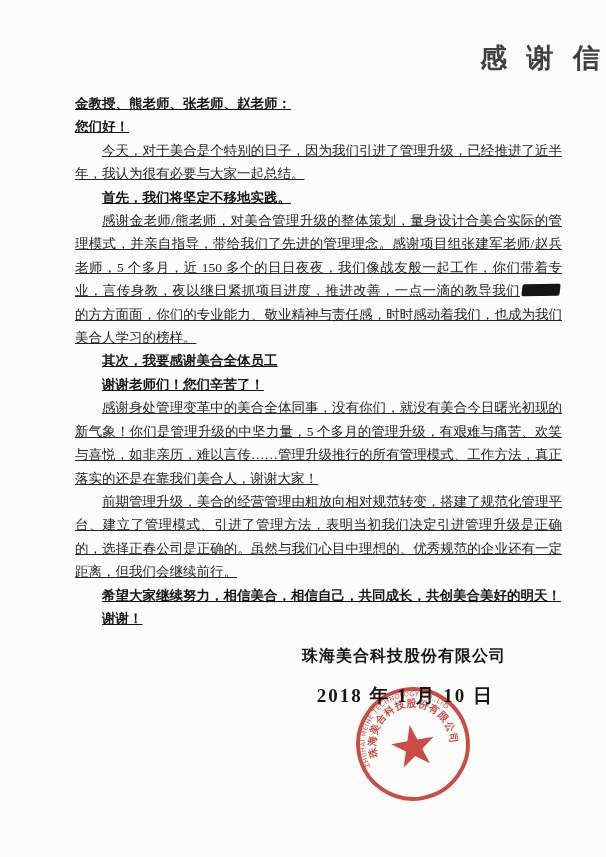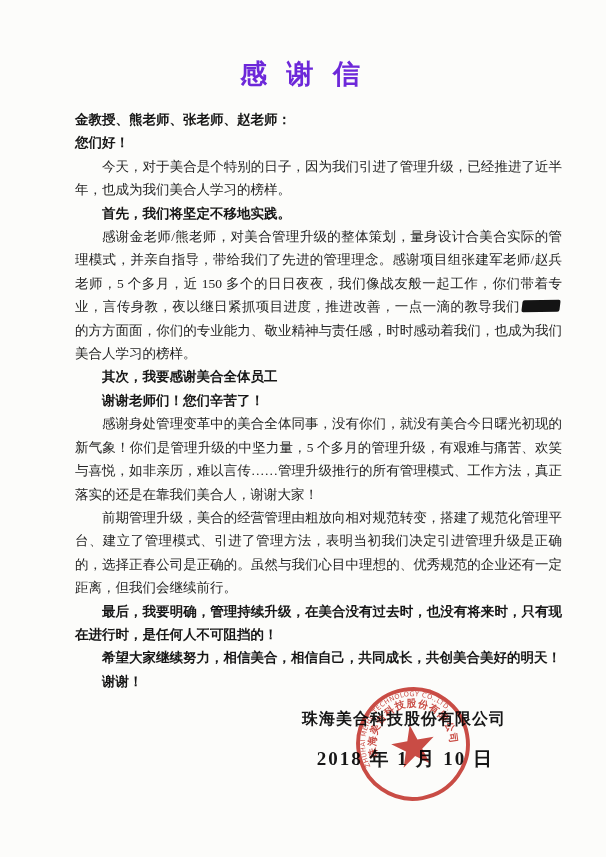--- a/index.html
+++ b/index.html
@@ -5,36 +5,36 @@
   html,body{margin:0;padding:0;background:#ffffff;}
   .page{
     position:relative;
     width:606px;height:857px;
     background:#fcfcfa;
     overflow:hidden;
     font-family:"Liberation Serif","DejaVu Serif",serif;
     color:#242424;
   }
   .title{
-    margin:16px;
+    margin:0;
     padding-top:40px;
-    text-align:center;
+    text-align:right;
     font-size:27px;
     font-weight:bold;
     letter-spacing:6px;
-    color:#6d28d9;
+    color:#404040;
     font-family:"Liberation Sans","DejaVu Sans",sans-serif;
   }
   .letter-body{
     margin:16px 44px 0 75px;
     font-size:13.5px;
     line-height:23.4px;
     text-align:justify;
   }
-  .para{margin:0;text-indent:2em;}
+  .para{margin:0;text-indent:2em;text-decoration:underline;}
   .para.noindent{text-indent:0;}
   .para.bold{font-weight:bold;color:#161616;}
   .redaction{
     display:inline-block;
     width:38px;height:12px;
     background:#141414;
     vertical-align:-1px;
     margin:0 2px;
     border-radius:2px;
     transform:rotate(-1deg) skewX(-8deg);
@@ -76,28 +76,27 @@
 <body>
 
 <div class="page">
 
   <h1 class="title">感 谢 信</h1>
 
   <div class="letter-body">
     <p class="para noindent bold">金教授、熊老师、张老师、赵老师：</p>
     <p class="para noindent bold">您们好！</p>
 
-  <p class="para">今天，对于美合是个特别的日子，因为我们引进了管理升级，已经推进了近半年，也成为我们美合人学习的榜样。</p>
+  <p class="para">今天，对于美合是个特别的日子，因为我们引进了管理升级，已经推进了近半年，我认为很有必要与大家一起总结。</p>
       <p class="para bold">首先，我们将坚定不移地实践。</p>
       <p class="para">感谢金老师/熊老师，对美合管理升级的整体策划，量身设计合美合实际的管理模式，并亲自指导，带给我们了先进的管理理念。感谢项目组张建军老师/赵兵老师，5 个多月，近 150 多个的日日夜夜，我们像战友般一起工作，你们带着专业，言传身教，夜以继日紧抓项目进度，推进改善，一点一滴的教导我们<span class="redaction"></span>的方方面面，你们的专业能力、敬业精神与责任感，时时感动着我们，也成为我们美合人学习的榜样。</p>
       <p class="para bold">其次，我要感谢美合全体员工</p>
       <p class="para bold">谢谢老师们！您们辛苦了！</p>
       <p class="para">感谢身处管理变革中的美合全体同事，没有你们，就没有美合今日曙光初现的新气象！你们是管理升级的中坚力量，5 个多月的管理升级，有艰难与痛苦、欢笑与喜悦，如非亲历，难以言传……管理升级推行的所有管理模式、工作方法，真正落实的还是在靠我们美合人，谢谢大家！</p>
       <p class="para">前期管理升级，美合的经营管理由粗放向相对规范转变，搭建了规范化管理平台、建立了管理模式、引进了管理方法，表明当初我们决定引进管理升级是正确的，选择正春公司是正确的。虽然与我们心目中理想的、优秀规范的企业还有一定距离，但我们会继续前行。</p>
-      <p class="para bold">最后，我要明确，管理持续升级，在美合没有过去时，也没有将来时，只有现在进行时，是任何人不可阻挡的！</p>
       <p class="para bold">希望大家继续努力，相信美合，相信自己，共同成长，共创美合美好的明天！</p>
       <p class="para bold">谢谢！</p>
     </div>
 
   <div class="signature">
     <span class="company">珠海美合科技股份有限公司</span>
     <span class="date">2018 年 1 月 10 日</span>
   </div>
 
   <svg class="stamp" viewBox="0 0 140 140">

